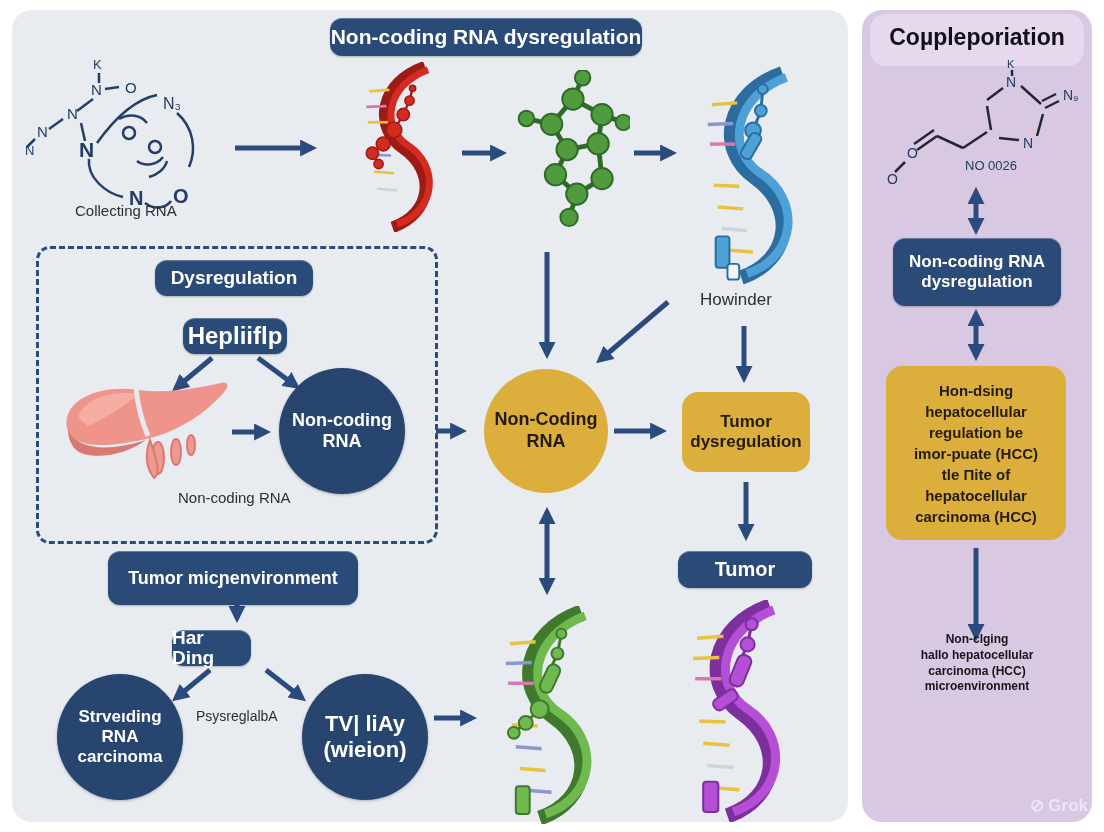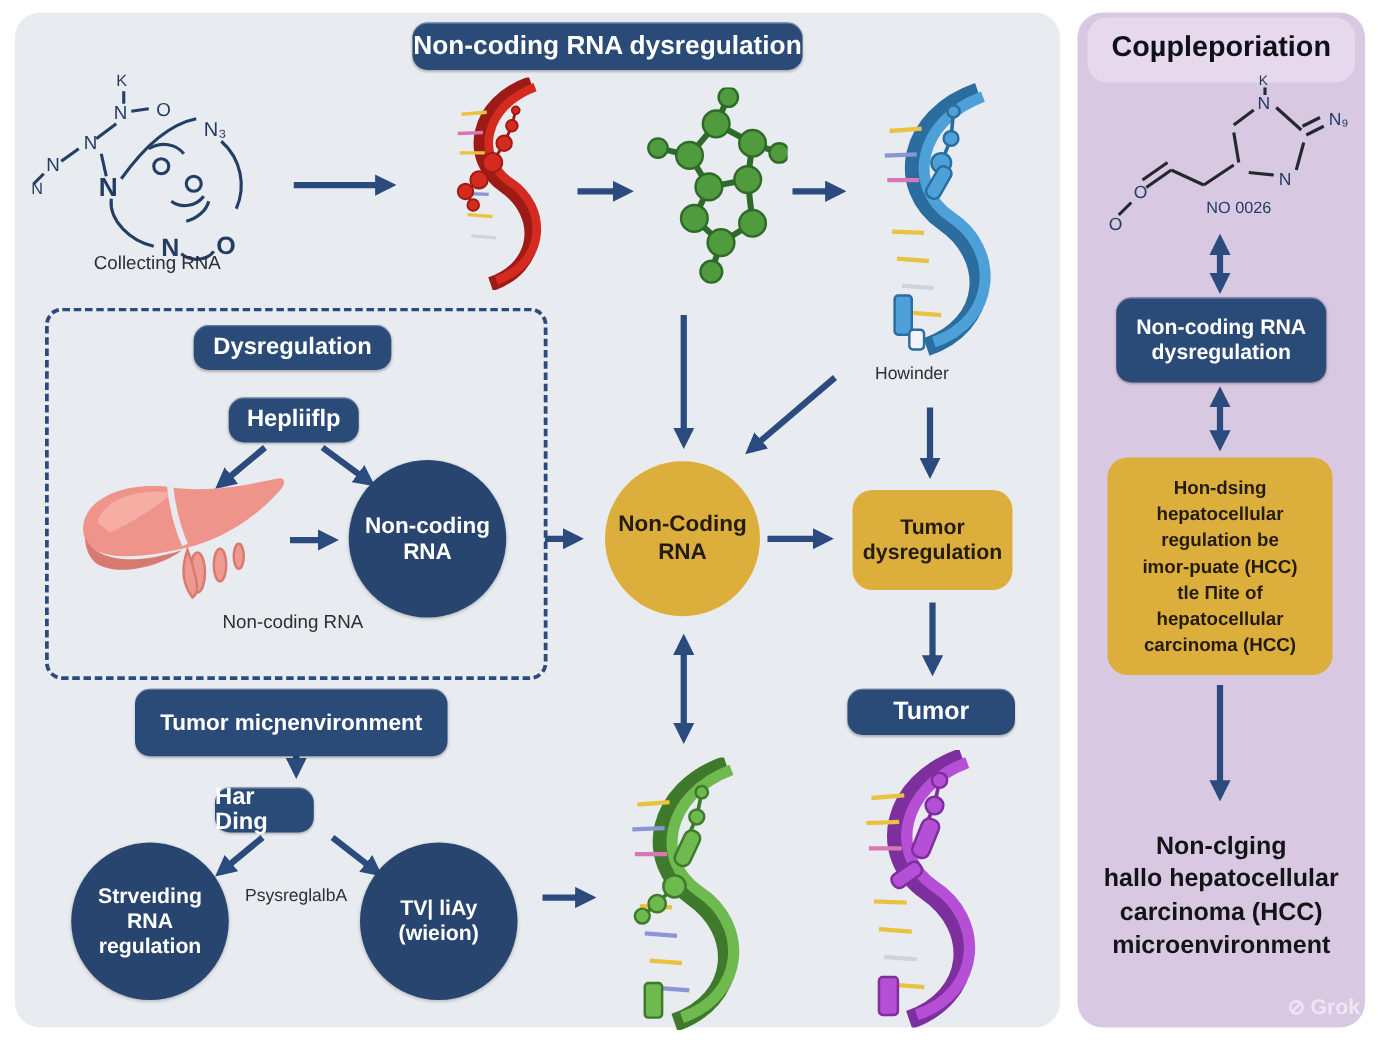--- a/index.html
+++ b/index.html
@@ -183,27 +183,27 @@
     <g fill="#4da0d8" stroke="#2a6d9e" stroke-width="2">
       <circle cx="66" cy="22" r="5"></circle>
         <circle cx="64" cy="44" r="6"></circle>
         <circle cx="56" cy="64" r="8"></circle>
       <rect x="48" y="66" width="12" height="28" rx="5" transform="rotate(30 54 80)"></rect>
     </g>
     <rect x="18" y="172" width="14" height="32" rx="3" fill="#4da0d8" stroke="#2a6d9e" stroke-width="2"></rect>
     <rect x="30" y="200" width="12" height="16" rx="3" fill="#f2f4f7" stroke="#2a6d9e" stroke-width="2"></rect>
   </g>
 </svg>
-<div class="abs caption" style="left:700px;top:290px;width:96px;font-size:14px">Howinder</div>
+<div class="abs caption" style="left:700px;top:290px;width:96px;font-size:17px">Howinder</div>
 
 <div class="abs dashed-box" style="left:36px;top:246px;width:396px;height:292px"></div>
 <div class="abs banner" style="left:155px;top:260px;width:158px;height:36px;font-size:19px">
   <span>Dysregulation</span>
 </div>
-<div class="abs banner" style="left:183px;top:318px;width:104px;height:36px;font-size:19px">
+<div class="abs banner" style="left:183px;top:318px;width:104px;height:36px;font-size:24px">
   <span>Hepliiflp</span>
 </div>
 
 <svg class="abs" style="left:58px;top:378px" width="175" height="125" viewBox="0 0 175 125">
   <path d="M9,50 C4,24 38,6 80,12 C110,16 140,10 163,5 C170,3 171,8 167,13 C148,36 118,54 92,60 C58,68 16,74 9,50 Z" fill="#ef948b"></path>
   <path d="M20,40 C24,22 52,12 80,16 C70,26 48,40 30,48 Z" fill="#f7b3aa" opacity="0.8"></path>
   <path d="M10,52 C20,72 50,74 88,62 C70,76 34,84 18,72 C12,66 10,58 10,52 Z" fill="#d97a70"></path>
   <path d="M78,10 C80,30 84,44 90,58" stroke="#e6e9ee" stroke-width="5" fill="none"></path>
   <g fill="#ef9a90" stroke="#d97a70" stroke-width="2">
     <ellipse cx="100" cy="80" rx="6" ry="16"></ellipse>
@@ -237,25 +237,25 @@
   <span>Tumor micɲenvironment</span>
 </div>
 
 <div class="abs banner" style="left:172px;top:630px;width:79px;height:36px;font-size:19px">
   <span>Har Ding</span>
 </div>
 
 <div class="abs blue-circle" style="left:57px;top:674px;width:126px;height:126px;font-size:17px">
   <div>Strveıding</div>
   <div>RNA</div>
-  <div>regulation</div>
+  <div>carcinoma</div>
 </div>
 <div class="abs caption" style="left:196px;top:708px;width:96px;font-size:14px">PsysreglalbA</div>
 
-<div class="abs blue-circle" style="left:288px;top:674px;width:126px;height:126px;font-size:17px">
+<div class="abs blue-circle" style="left:302px;top:674px;width:126px;height:126px;font-size:22px">
   <div>TV| liAy</div>
   <div>(wieion)</div>
 </div>
 
 <svg class="abs" style="left:488px;top:606px" width="125" height="218" viewBox="0 0 110 220">
   <g fill="none">
     <path d="M86,6 C28,26 18,84 58,112 C100,141 96,196 44,214" stroke="#3f7a2c" stroke-width="15"></path>
     <path d="M90,10 C36,30 28,84 64,108 C104,134 102,192 50,210" stroke="#6fba4e" stroke-width="9"></path>
     <g stroke-width="3.5">
       <line x1="14" y1="38" x2="40" y2="36" stroke="#e9c23f"></line>
@@ -348,18 +348,18 @@
 <div class="abs gold gold-box" style="left:886px;top:366px;width:180px;height:174px;font-size:15px;line-height:1.4">
   <div>Hon-dsing</div>
   <div>hepatocellular</div>
   <div>regulation be</div>
   <div>imor-puate (HCC)</div>
   <div>tle Πite of</div>
   <div>hepatocellular</div>
   <div>carcinoma (HCC)</div>
 </div>
 
-<div class="abs rp-bottom" style="left:866px;top:664px;width:222px;font-size:20px">
+<div class="abs rp-bottom" style="left:866px;top:632px;width:222px;font-size:12px">
   <div>Non-clging</div>
   <div>hallo hepatocellular</div>
   <div>carcinoma (HCC)</div>
   <div>microenvironment</div>
 </div>
 
 </body></html>

